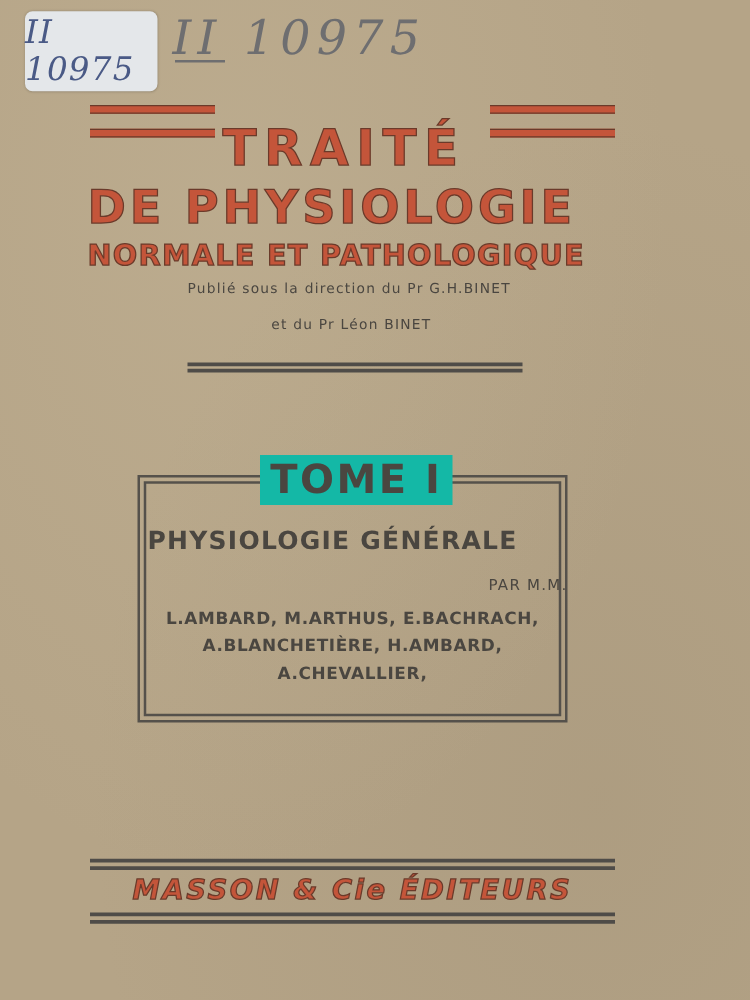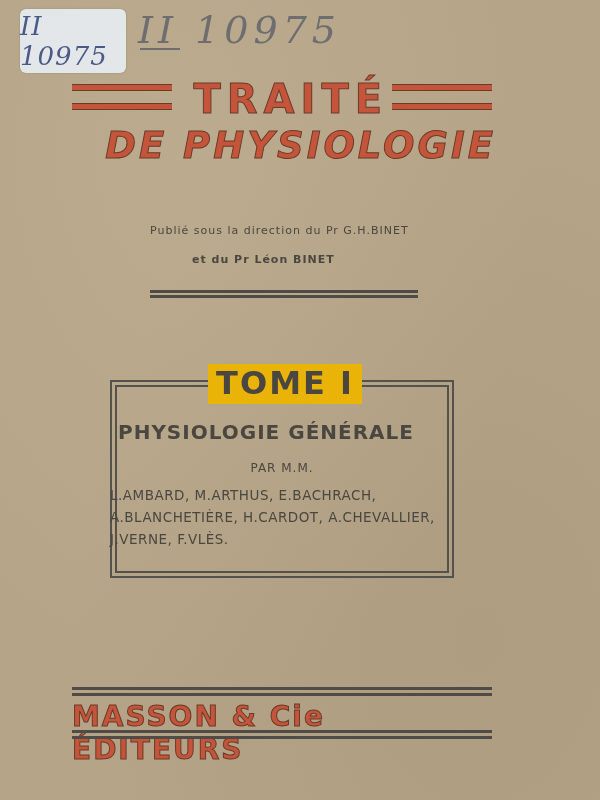--- a/index.html
+++ b/index.html
@@ -33,68 +33,68 @@
       position: absolute; left: 140px; top: 48px; width: 40px; height: 2px; background: #6e6e70;
     }
 
     .red { color: #c4553a; -webkit-text-stroke: 1px #6a3a2a; }
 
     .bar-pair { position: absolute; }
     .bar-pair .b { height: 7px; background: #c4553a; border-top: 1px solid #6a3a2a; border-bottom: 1px solid #6a3a2a; }
     .bar-pair .b + .b { margin-top: 12px; }
 
     .title-main {
-      position: absolute; left: 0; right: 0; text-align: right;
-      font-family: "DejaVu Sans", sans-serif; font-weight: bold;
+      position: absolute; left: 0; right: 0; text-align: left;
+      font-family: "DejaVu Sans", sans-serif; font-weight: bold; margin-top: 20px;
     }
 
     .t1 { top: 76px; font-size: 40px; letter-spacing: 6px; left: 178px; right: auto; width: 210px; }
-    .t2 { top: 124px; font-size: 37px; letter-spacing: 3px; left: 70px; right: auto; width: 426px; font-style: italic; }
+    .t2 { top: 124px; font-size: 37px; letter-spacing: 3px; left: 70px; right: auto; width: 426px; }
     .t3 { top: 172px; font-size: 23px; letter-spacing: 1px; left: 70px; right: auto; width: 426px; }
 
     .pub { position: absolute; font-size: 11px; letter-spacing: 1px; color: #4a4640; text-transform: none; }
     .pub1 { left: 150px; top: 224px; }
-    .pub2 { left: 192px; top: 253px; font-weight: bold; }
+    .pub2 { left: 217px; top: 253px; }
 
     .double-rule { position: absolute; }
     .double-rule .r { height: 3px; background: #4f4c48; }
     .double-rule .r + .r { margin-top: 2px; }
 
     .tome-box {
       position: absolute; left: 110px; top: 380px; width: 344px; height: 198px;
       border: 2px solid #55514b;
     }
     .tome-box::after {
       content: ""; position: absolute; inset: 3px; border: 2px solid #55514b;
     }
     .tome-title {
       position: absolute; top: 364px; left: 208px; width: 154px; height: 40px;
-      background: #eab308; text-align: center; z-index: 2;
+      background: #14b8a6; text-align: center; z-index: 2;
       font-weight: bold; font-size: 32px; color: #4a4640; letter-spacing: 2px;
     }
     .tome-sub {
       position: absolute; top: 420px; left: 110px; width: 312px; text-align: center;
       font-weight: bold; font-size: 20px; color: #4a4640; letter-spacing: 1px; z-index: 2;
     }
     .par {
-      position: absolute; top: 461px; left: 110px; width: 344px; text-align: center;
+      position: absolute; top: 461px; left: 110px; width: 344px; text-align: right;
       font-size: 12px; color: #4a4640; letter-spacing: 1px; z-index: 2;
     }
     .authors {
-      position: absolute; top: 484px; left: 110px; width: 344px; z-index: 2;
-      font-size: 13.5px; color: #4a4640; line-height: 22px; letter-spacing: 0.5px;
+      position: absolute; top: 484px; left: 110px; width: 344px; text-align: center; z-index: 2;
+      font-size: 13.5px; color: #4a4640; line-height: 22px; letter-spacing: 0.5px; font-weight: bold;
     }
 
     .publisher-rules-top { position: absolute; left: 72px; top: 687px; width: 420px; }
     .publisher-rules-bot { position: absolute; left: 72px; top: 730px; width: 420px; }
     .publisher-rules-top .r, .publisher-rules-bot .r { height: 3px; background: #4f4c48; }
     .publisher-rules-top .r + .r, .publisher-rules-bot .r + .r { margin-top: 3px; }
     .publisher {
-      position: absolute; left: 72px; width: 420px; top: 700px; text-align: left;
-      font-weight: bold; font-size: 28px; letter-spacing: 2px;
+      position: absolute; left: 72px; width: 420px; top: 700px; text-align: center;
+      font-weight: bold; font-size: 22px; letter-spacing: 2px; font-style: italic;
     }
   </style>
 </head>
 <body>
 
 <div class="cover">
 
   <div class="shelf-label">
     <span>II 10975</span>
   </div>
@@ -105,37 +105,37 @@
     <div class="b"></div>
       <div class="b"></div>
   </div>
   <div class="bar-pair" style="left:392px; top:84px; width:100px;">
     <div class="b"></div>
       <div class="b"></div>
   </div>
 
   <div class="title-main red t1">TRAITÉ</div>
   <div class="title-main red t2">DE PHYSIOLOGIE</div>
+  <div class="title-main red t3">NORMALE ET PATHOLOGIQUE</div>
 
   <div class="pub pub1">Publié sous la direction du Pr G.H.BINET</div>
   <div class="pub pub2">et du Pr Léon BINET</div>
 
   <div class="double-rule" style="left:150px; top:290px; width:268px;">
     <div class="r"></div>
       <div class="r"></div>
   </div>
 
   <div class="tome-box"></div>
   <div class="tome-title">TOME I</div>
   <div class="tome-sub">PHYSIOLOGIE GÉNÉRALE</div>
   <div class="par">PAR M.M.</div>
   <div class="authors">
     <div>L.AMBARD, M.ARTHUS, E.BACHRACH,</div>
-    <div>A.BLANCHETIÈRE, H.CARDOT, A.CHEVALLIER,</div>
-    <div>J.VERNE, F.VLÈS.</div>
+    <div>A.BLANCHETIÈRE, H.AMBARD, A.CHEVALLIER,</div>
   </div>
 
   <div class="publisher-rules-top">
     <div class="r"></div>
       <div class="r"></div>
   </div>
   <div class="publisher red">MASSON &amp; Cie ÉDITEURS</div>
   <div class="publisher-rules-bot">
     <div class="r"></div>
       <div class="r"></div>

